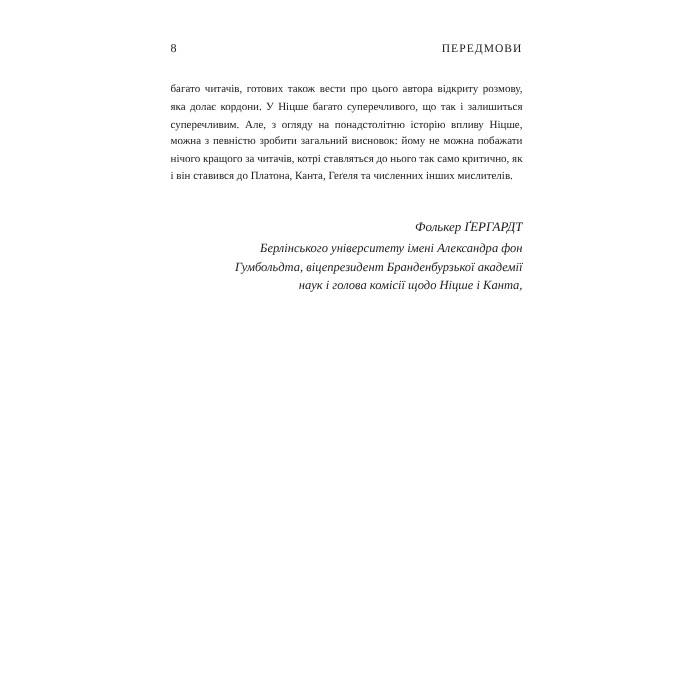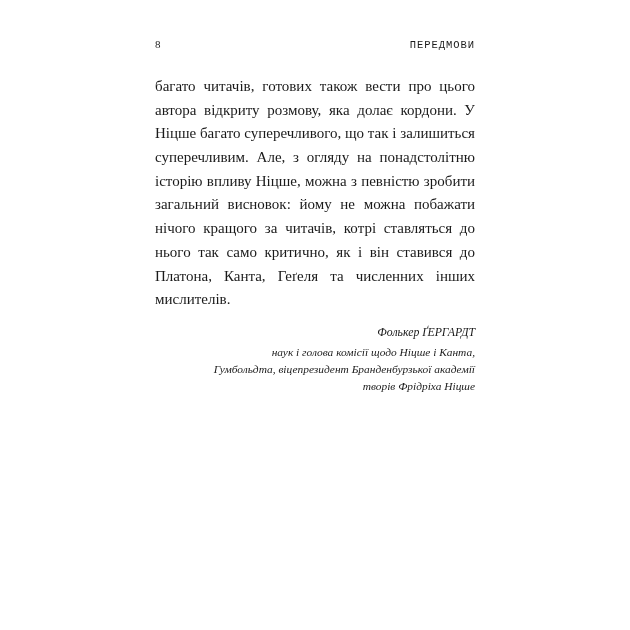--- a/index.html
+++ b/index.html
@@ -36,32 +36,31 @@
     color: #1c1c1c;
     margin-bottom: 24px;
   }
   .folio {
     font-size: 11px;
     letter-spacing: 0;
   }
   .head-title {
     font-size: 10.5px;
     letter-spacing: 0.09em;
-    font-family: Liberation Mono, monospace;
   }
   .body-text p {
     margin: 0;
-    font-size: 15px;
+    font-size: 10px;
     line-height: 1.58;
     text-align: justify;
     text-justify: inter-word;
     hyphens: manual;
   }
   .signature {
-    margin-top: 12px;
+    margin-top: 29px;
     text-align: right;
     font-style: italic;
     font-size: 11.4px;
     line-height: 1.52;
   }
   .signature .name {
     font-style: italic;
     font-size: 11.8px;
     margin-bottom: 2px;
   }
@@ -79,19 +78,19 @@
       <span class="folio">8</span>
       <span class="head-title">ПЕРЕДМОВИ</span>
     </div>
 
     <div class="body-text">
       <p>багато читачів, готових також вести про цього автора відкриту розмову, яка долає кордони. У Ніцше багато суперечливого, що так і залишиться суперечливим. Але, з огляду на понадстолітню історію впливу Ніцше, можна з певністю зробити загальний висновок: йому не можна побажати нічого кращого за читачів, котрі ставляться до нього так само критично, як і він ста­вився до Платона, Канта, Геґеля та численних інших мислителів.</p>
     </div>
 
     <div class="signature">
       <div class="name">Фолькер ҐЕРГАРДТ</div>
+      <span class="role-line">Берлінського університету імені Александра фон</span>
+      <span class="role-line">Гумбольдта, віцепрезидент Бранденбурзької академії</span>
       <span class="role-line">наук і голова комісії щодо Ніцше і Канта,</span>
-      <span class="role-line">Гумбольдта, віцепрезидент Бранденбурзької академії</span>
-      <span class="role-line">творів Фрідріха Ніцше</span>
     </div>
 
   </div>
 </div>
 
 </body></html>

